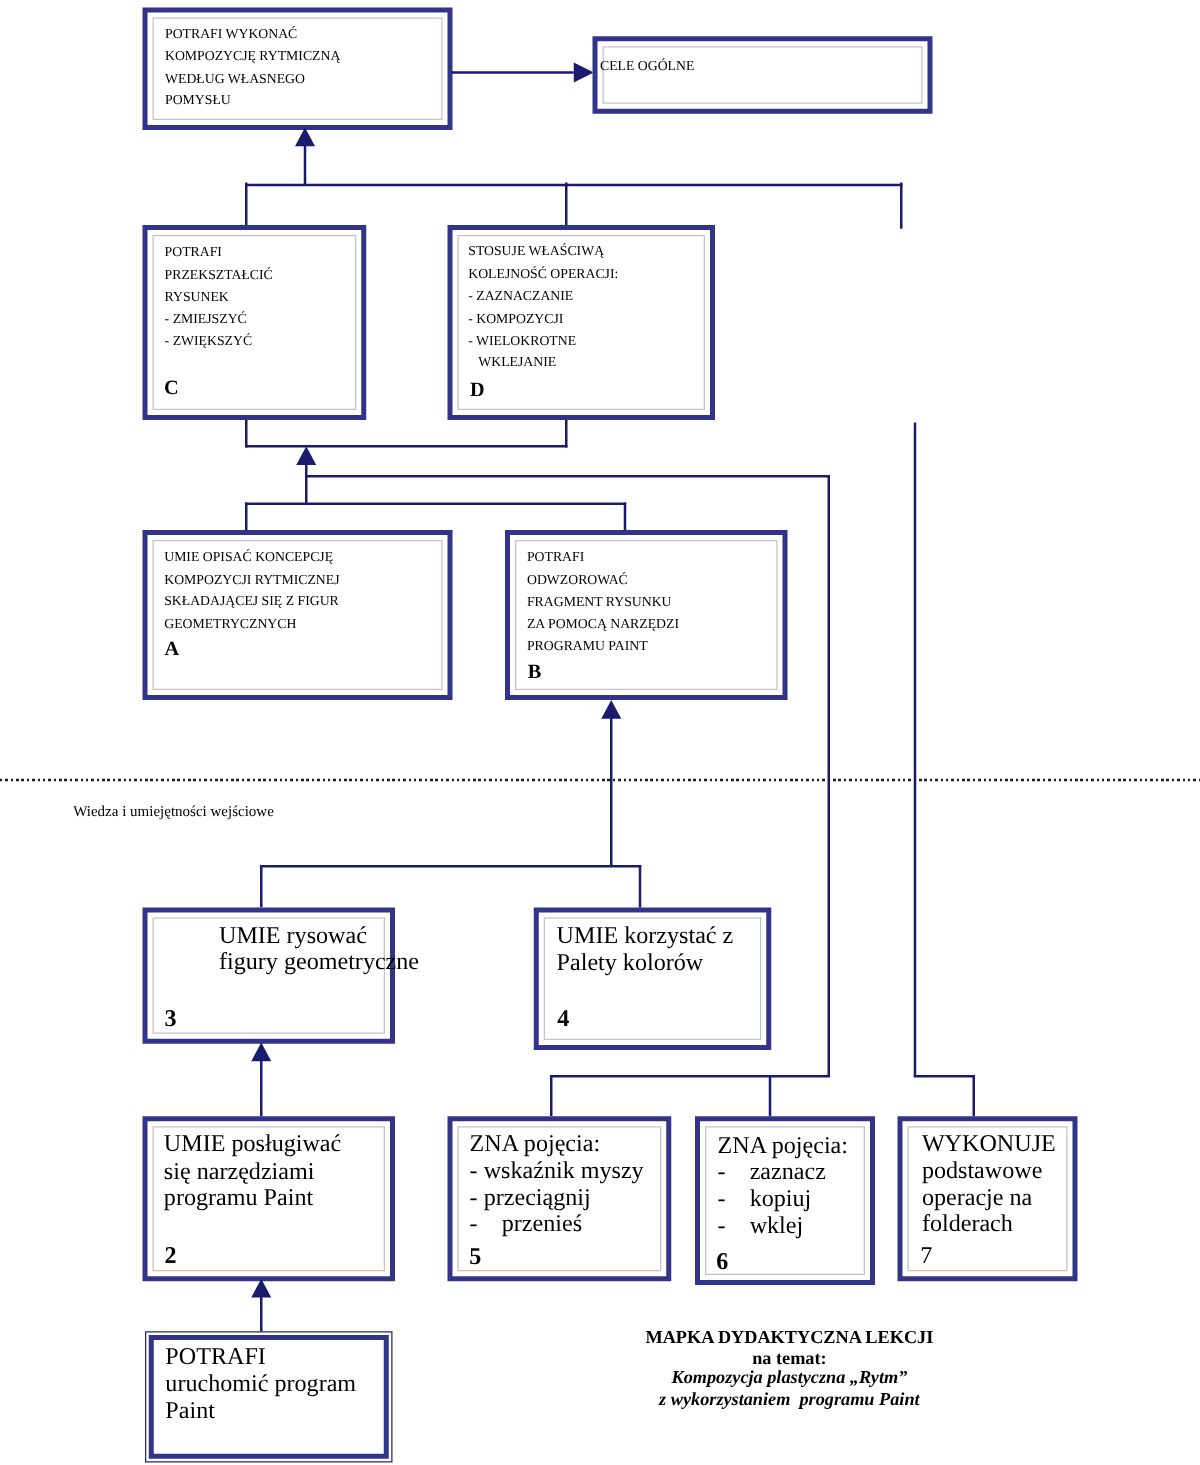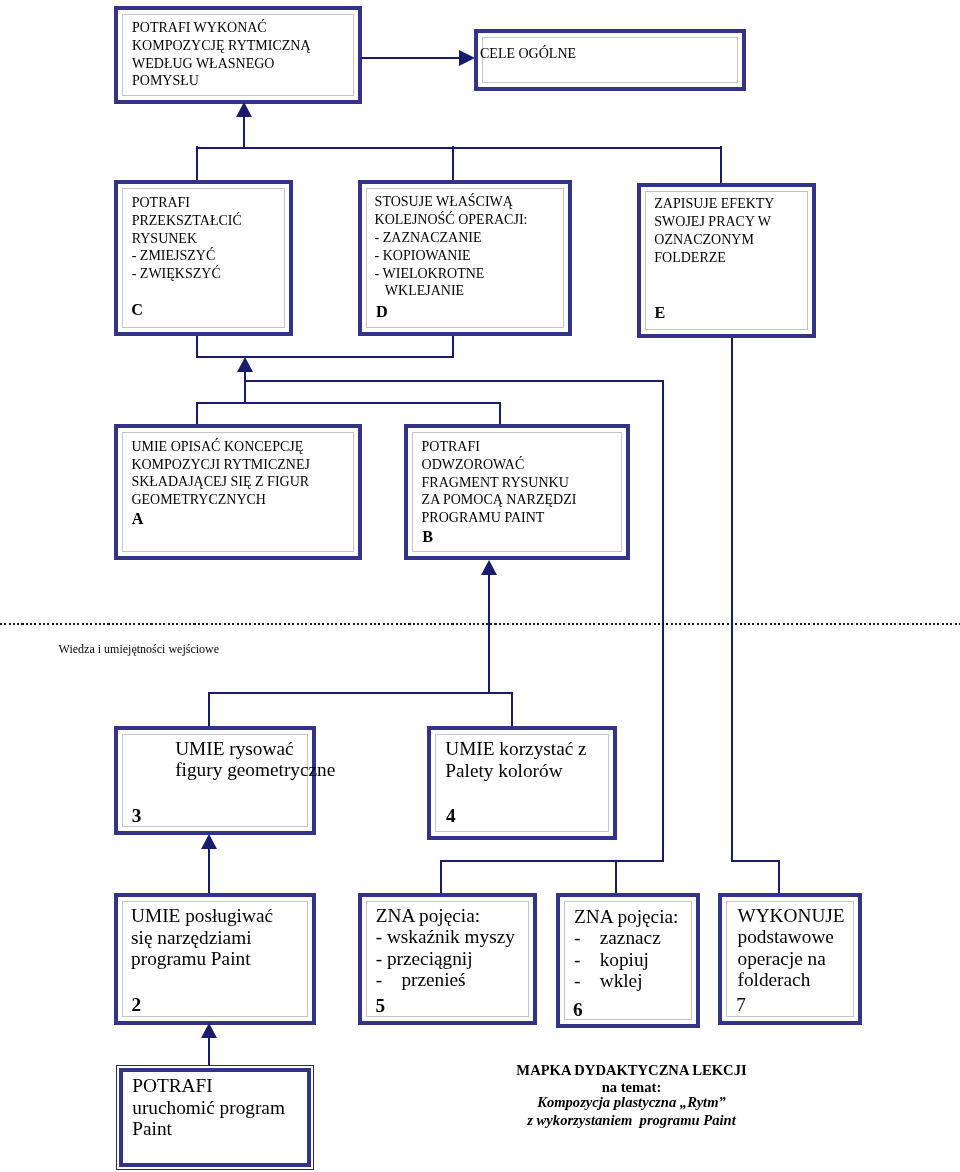--- a/index.html
+++ b/index.html
@@ -9,21 +9,21 @@
   #page{position:absolute;left:0;top:0;width:960px;height:1172px;}
 
   
   .box{position:absolute;box-sizing:border-box;background:#ffffff;
        border:4px solid #333388;}
   .box > .inner{position:absolute;left:4px;top:4px;right:4px;bottom:4px;
        border:1px solid #c6c3c6;box-sizing:border-box;}
   .box.rev{border:1px solid #26266b;}
   .box.rev > .inner{left:2px;top:2px;right:2px;bottom:2px;
        border:4px solid #333388;}
-  .txt{position:absolute;font-size:14px;line-height:17.8px;
+  .txt{position:absolute;font-size:11px;line-height:17.8px;
        white-space:pre;}
   .tag{position:absolute;font-size:16.2px;line-height:17.8px;font-weight:bold;}
   .txt.lg{font-size:19.3px;line-height:21.5px;}
   .tag.lg{font-size:19.3px;line-height:21.5px;}
 
   
   .h{position:absolute;height:2px;background:#1b1b6e;}
   .v{position:absolute;width:2px;background:#1b1b6e;}
   .au{position:absolute;width:0;height:0;
       border-left:8.2px solid transparent;border-right:8.2px solid transparent;
@@ -80,34 +80,26 @@
 - ZMIEJSZYĆ
 - ZWIĘKSZYĆ</div>
     <div class="tag" style="left:13.2px;top:118.2px;">C</div>
   </div>
 
   <div class="box" style="left:358px;top:180px;width:213.7px;height:155.9px;">
     <div class="inner"></div>
     <div class="txt" style="left:12.6px;top:9.4px;">STOSUJE WŁAŚCIWĄ
 KOLEJNOŚĆ OPERACJI:
 - ZAZNACZANIE
-- KOPIOWANIE
+- KOMPOZYCJI
 - WIELOKROTNE
    WKLEJANIE</div>
     <div class="tag" style="left:14px;top:119.6px;">D</div>
   </div>
 
-  <div class="box" style="left:637px;top:182.5px;width:178.6px;height:155.3px;">
-    <div class="inner"></div>
-    <div class="txt" style="left:13.3px;top:8.8px;">ZAPISUJE EFEKTY
-SWOJEJ PRACY W
-OZNACZONYM
-FOLDERZE</div>
-    <div class="tag" style="left:13.4px;top:118.4px;">E</div>
-  </div>
 
   <div class="v" style="left:196.3px;top:335.9px;height:21.7px;"></div>
   <div class="h" style="left:196.3px;top:356.1px;width:258px;"></div>
   <div class="v" style="left:452.4px;top:335.9px;height:21.7px;"></div>
 
   <div class="au" style="left:236.6px;top:356.8px;"></div>
   <div class="v" style="left:243.7px;top:371px;width:2px;height:32.1px;"></div>
 
   <div class="h" style="left:243.7px;top:379.7px;width:420.5px;"></div>
 

